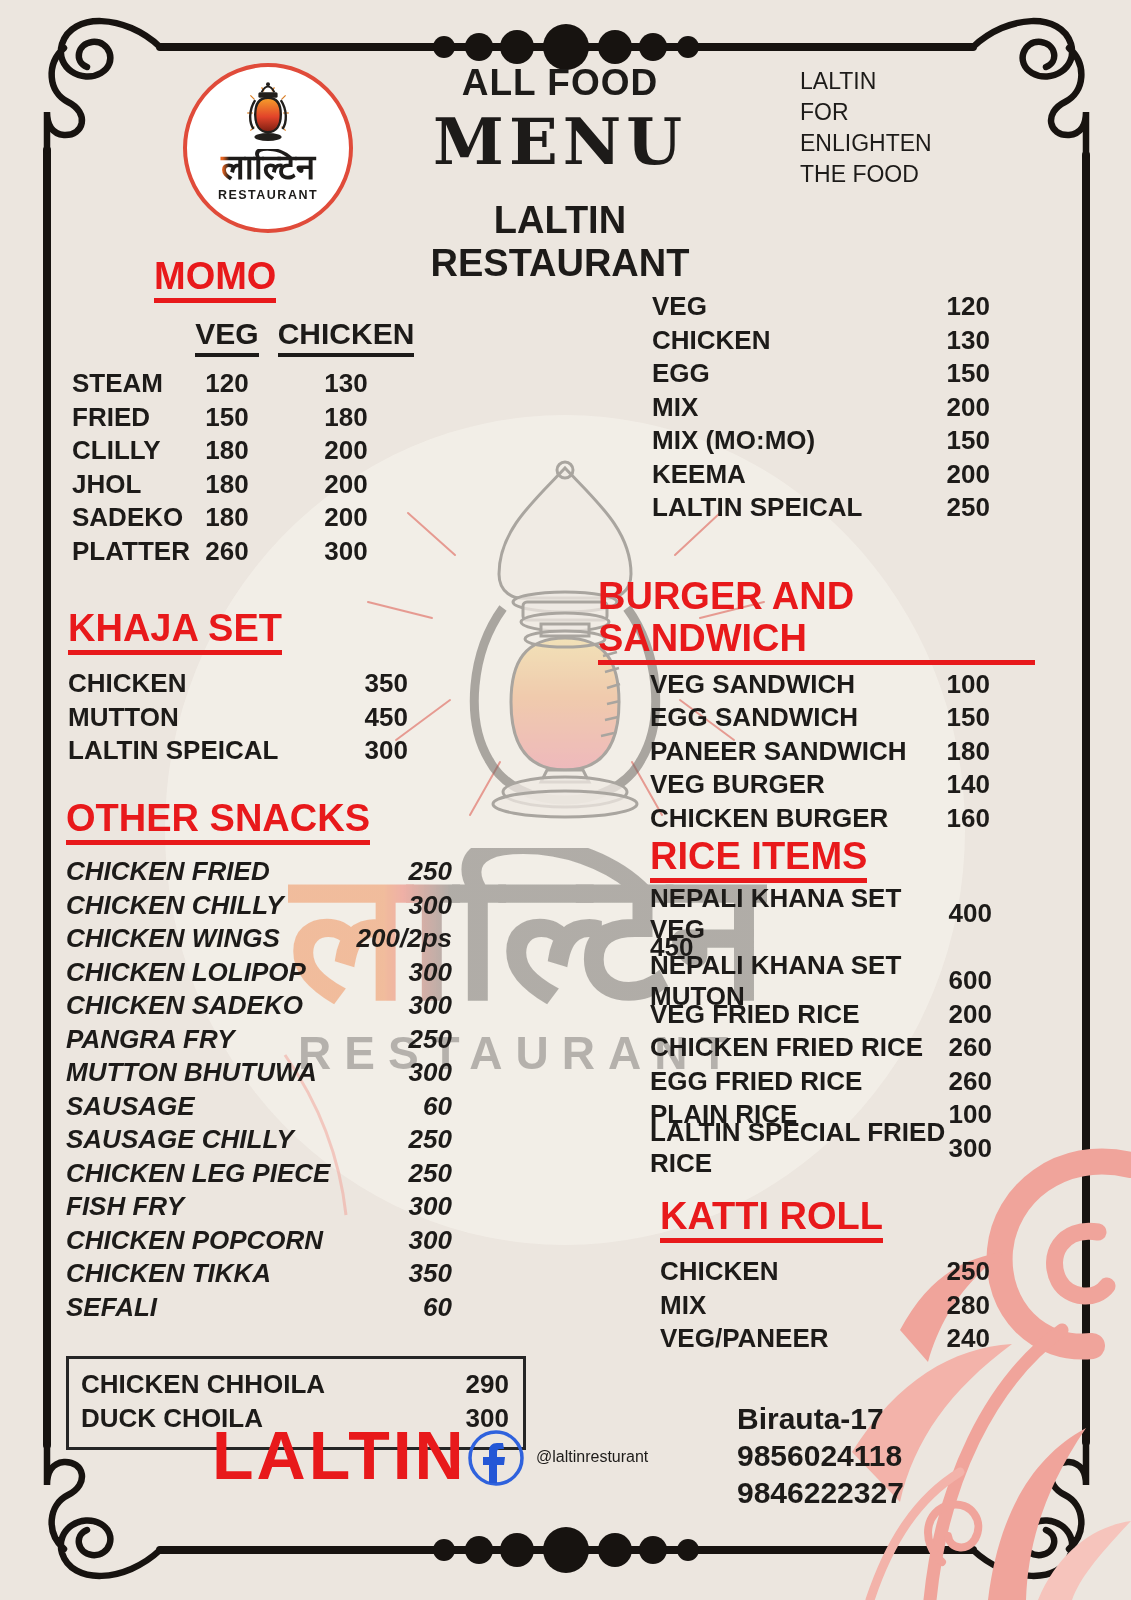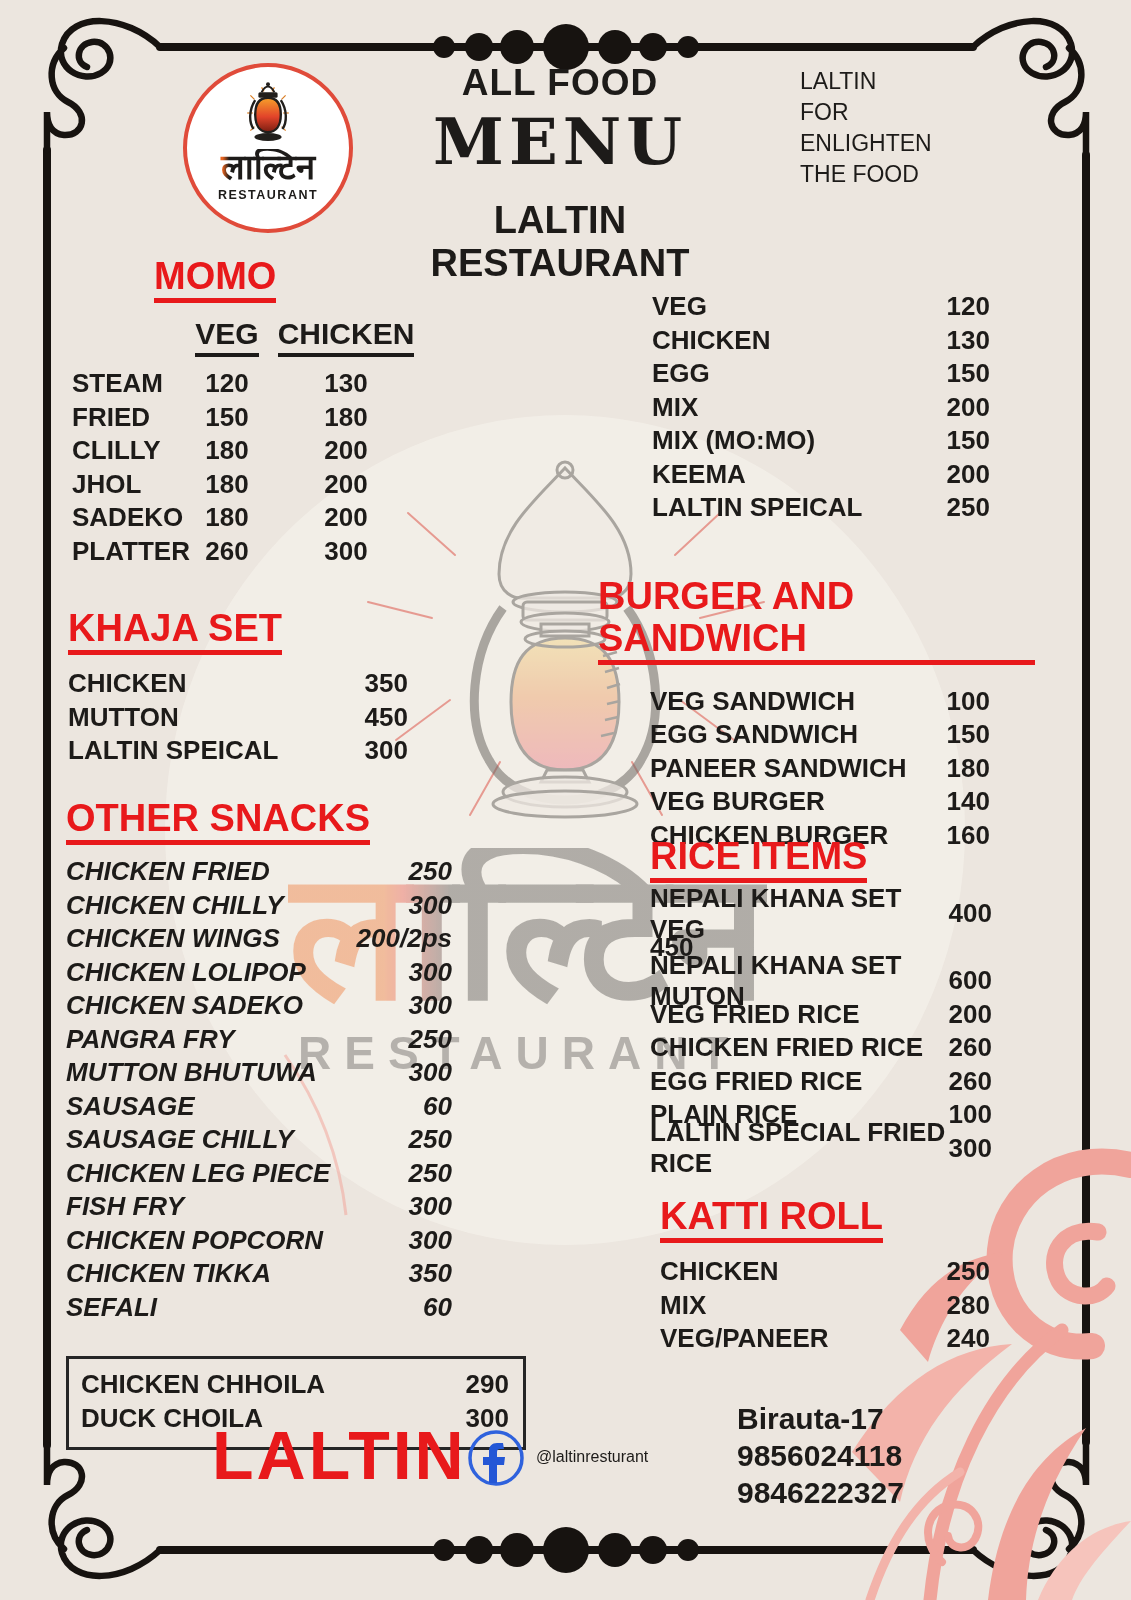--- a/index.html
+++ b/index.html
@@ -387,21 +387,21 @@
 
         <div class="row">
           <span>LALTIN SPEICAL</span>
           <span>250</span>
         </div>
       </div>
   </div>
 
   <div class="abs sec" style="left:598px; top:576px; width:437px;">
     <div class="sec-title">BURGER AND SANDWICH</div>
-    <div class="rows" style="margin-left:52px; width:340px; margin-top:20px;">
+    <div class="rows" style="margin-left:52px; width:340px; margin-top:3px;">
 
         <div class="row">
           <span>VEG SANDWICH</span>
           <span>100</span>
         </div>
 
         <div class="row">
           <span>EGG SANDWICH</span>
           <span>150</span>
         </div>

